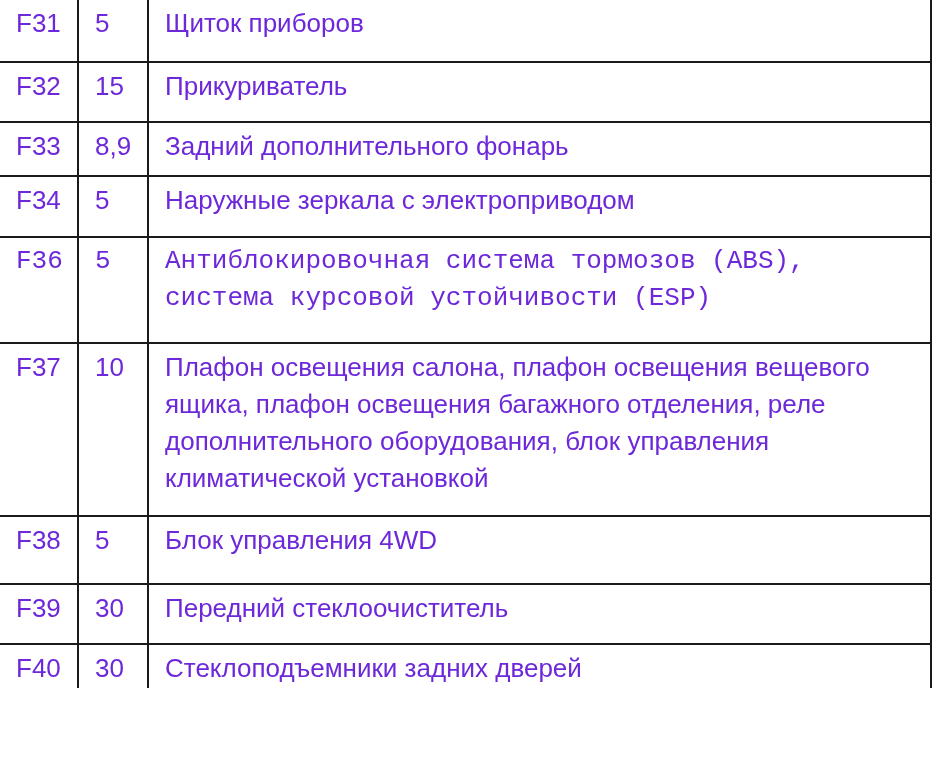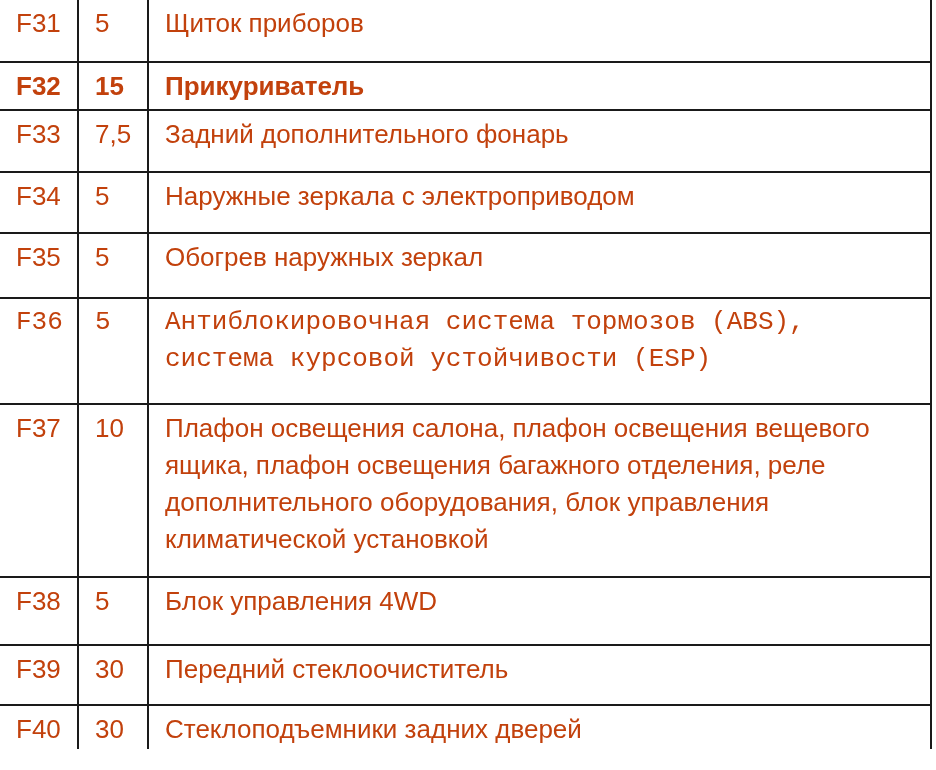--- a/index.html
+++ b/index.html
@@ -11,21 +11,21 @@
     width: 936px;
     height: 770px;
     overflow: hidden;
     font-family: "Liberation Sans", "DejaVu Sans", sans-serif;
   }
   table.fuse-table {
     border-collapse: collapse;
     table-layout: fixed;
     width: 931px;
     margin: 0;
-    color: #c2410c;
+    color: #6d28d9;
     font-size: 26px;
     line-height: 37px;
   }
   col.c-fuse { width: 78px; }
   col.c-amp  { width: 70px; }
   col.c-desc { width: 783px; }
 
   td {
     vertical-align: top;
     padding: 5px 10px 0 16px;
@@ -34,22 +34,22 @@
   }
   td.fuse-cell { border-right-width: 2px; }
   td.amp-cell  { border-right-width: 2px; }
   td.desc-cell { border-right-width: 2px; padding-right: 32px; }
 
   tr td { border-bottom-width: 2px; }
   tr.last td { border-bottom-width: 0; }
 
   
   tr.r31 { height: 62px; }
-  tr.r32 { height: 48px; font-weight: bold; }
-  tr.r33 { height: 62px; }
+  tr.r32 { height: 60px; }
+  tr.r33 { height: 54px; }
   tr.r34 { height: 61px; }
   tr.r35 { height: 65px; }
   tr.r36 { height: 106px; font-family: Liberation Mono, monospace; }
   tr.r37 { height: 173px; }
   tr.r38 { height: 68px; }
   tr.r39 { height: 60px; }
   tr.r40 { height: 44px; }
 </style>
 </head>
 <body>
@@ -66,32 +66,27 @@
       <td class="amp-cell">5</td>
       <td class="desc-cell">Щиток приборов</td>
     </tr>
     <tr class="r32">
       <td class="fuse-cell">F32</td>
       <td class="amp-cell">15</td>
       <td class="desc-cell">Прикуриватель</td>
     </tr>
     <tr class="r33">
       <td class="fuse-cell">F33</td>
-      <td class="amp-cell">7,5</td>
+      <td class="amp-cell">8,9</td>
       <td class="desc-cell">Задний дополнительного фонарь</td>
     </tr>
     <tr class="r34">
       <td class="fuse-cell">F34</td>
       <td class="amp-cell">5</td>
       <td class="desc-cell">Наружные зеркала с электроприводом</td>
-    </tr>
-    <tr class="r35">
-      <td class="fuse-cell">F35</td>
-      <td class="amp-cell">5</td>
-      <td class="desc-cell">Обогрев наружных зеркал</td>
     </tr>
     <tr class="r36">
       <td class="fuse-cell">F36</td>
       <td class="amp-cell">5</td>
       <td class="desc-cell">Антиблокировочная система тормозов (ABS), система курсовой устойчивости (ESP)</td>
     </tr>
     <tr class="r37">
       <td class="fuse-cell">F37</td>
       <td class="amp-cell">10</td>
       <td class="desc-cell">Плафон освещения салона, плафон освещения вещевого ящика, плафон освещения багажного отделения, реле дополнительного оборудования, блок управления климатической установкой</td>

